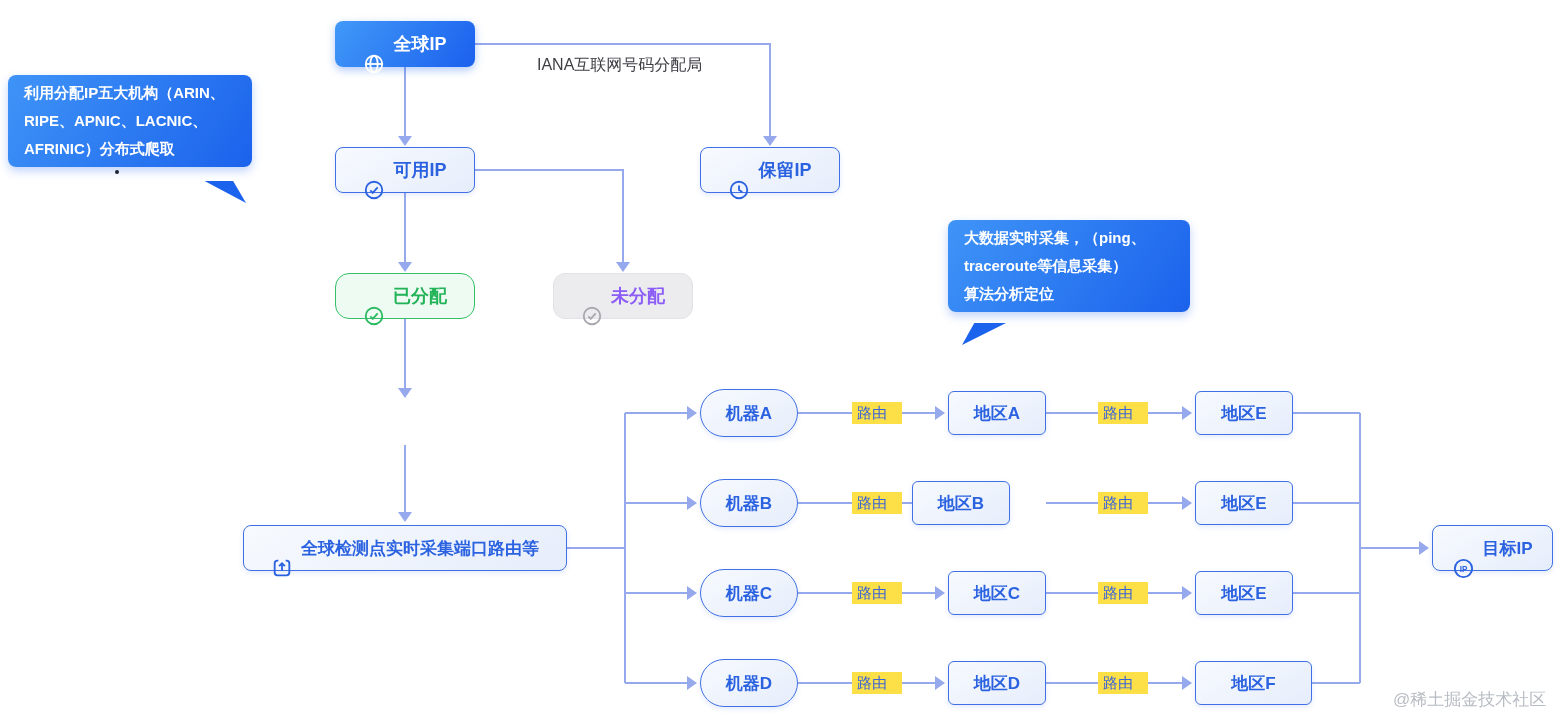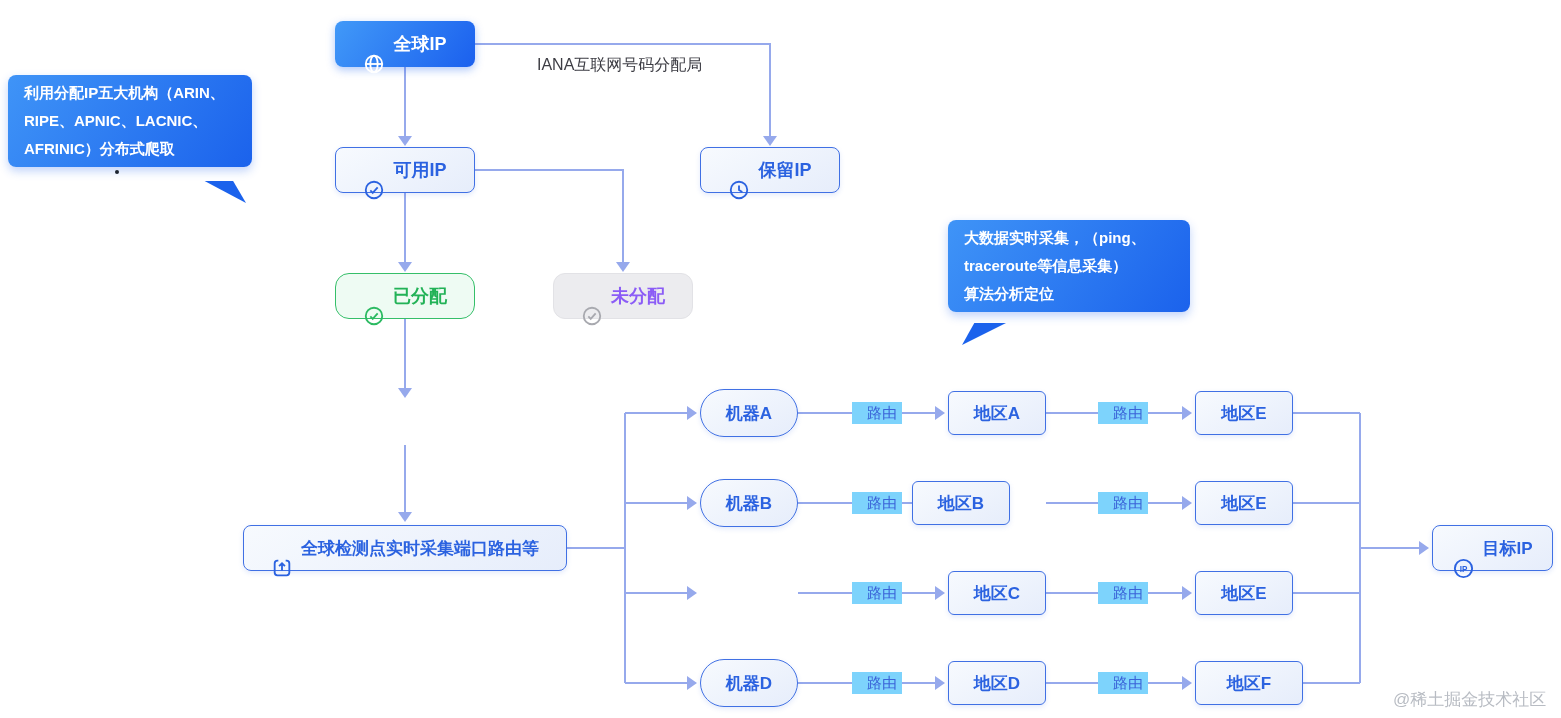--- a/index.html
+++ b/index.html
@@ -24,21 +24,21 @@
   .icon { display:flex; align-items:flex-end; justify-content:center;margin-top:40px; }
   .icon svg { display:block; }
 
   .callout { position:absolute; background:linear-gradient(125deg,#3f94f7 0%,#1b62ec 100%);
              color:#ffffff; border-radius:8px; padding:4px 16px; font-size:15px;
              line-height:28px; font-weight:bold; z-index:3;
              box-shadow:0 4px 10px rgba(27,98,236,.28); white-space:nowrap; }
   .callout-tail { position:absolute; z-index:3; background:#1b62ec; }
 
   .edge-label { position:absolute; z-index:2; color:#3a63d8; font-size:15px;
-                background:#7dd3fc; padding:0 5px; text-align:right; line-height:22px; }
+                background:#fde047; padding:0 5px; text-align:left; line-height:22px; }
   .iana-label { position:absolute; z-index:2; color:#3d3d44; font-size:16px; line-height:20px; }
 
   .watermark { position:absolute; z-index:2; color:#b8bcc3; font-size:17px; }
   .tiny-dot { position:absolute; width:4px; height:4px; border-radius:50%;
               background:#1d2430; z-index:4; }
 </style>
 </head>
 <body>
 
 <div id="canvas">
@@ -173,36 +173,39 @@
     </div>
   <div class="node node-light region" style="left:912px; top:481px; width:98px; height:44px; font-size:17px;">
     <span>地区B</span>
     </div>
   <div class="node node-light region" style="left:1195px; top:481px; width:98px; height:44px; font-size:17px;">
     <span>地区E</span>
     </div>
   <div class="edge-label" style="left:852px; top:492px; width:40px;">路由</div>
   <div class="edge-label" style="left:1098px; top:492px; width:40px;">路由</div>
 
+  <div class="node node-light stadium" style="left:700px; top:569px; width:98px; height:48px; font-size:17px;">
+    <span>机器C</span>
+    </div>
   <div class="node node-light region" style="left:948px; top:571px; width:98px; height:44px; font-size:17px;">
     <span>地区C</span>
     </div>
   <div class="node node-light region" style="left:1195px; top:571px; width:98px; height:44px; font-size:17px;">
     <span>地区E</span>
     </div>
   <div class="edge-label" style="left:852px; top:582px; width:40px;">路由</div>
   <div class="edge-label" style="left:1098px; top:582px; width:40px;">路由</div>
 
   <div class="node node-light stadium" style="left:700px; top:659px; width:98px; height:48px; font-size:17px;">
     <span>机器D</span>
     </div>
   <div class="node node-light region" style="left:948px; top:661px; width:98px; height:44px; font-size:17px;">
     <span>地区D</span>
     </div>
-  <div class="node node-light region" style="left:1195px; top:661px; width:108px; height:44px; font-size:17px;">
+  <div class="node node-light region" style="left:1195px; top:661px; width:117px; height:44px; font-size:17px;">
     <span>地区F</span>
     </div>
   <div class="edge-label" style="left:852px; top:672px; width:40px;">路由</div>
   <div class="edge-label" style="left:1098px; top:672px; width:40px;">路由</div>
 
   <div class="callout" style="left:8px; top:75px; width:244px; box-sizing:border-box;">
     <div>利用分配IP五大机构（ARIN、</div>
     <div>RIPE、APNIC、LACNIC、</div>
     <div>AFRINIC）分布式爬取</div>
   </div>

